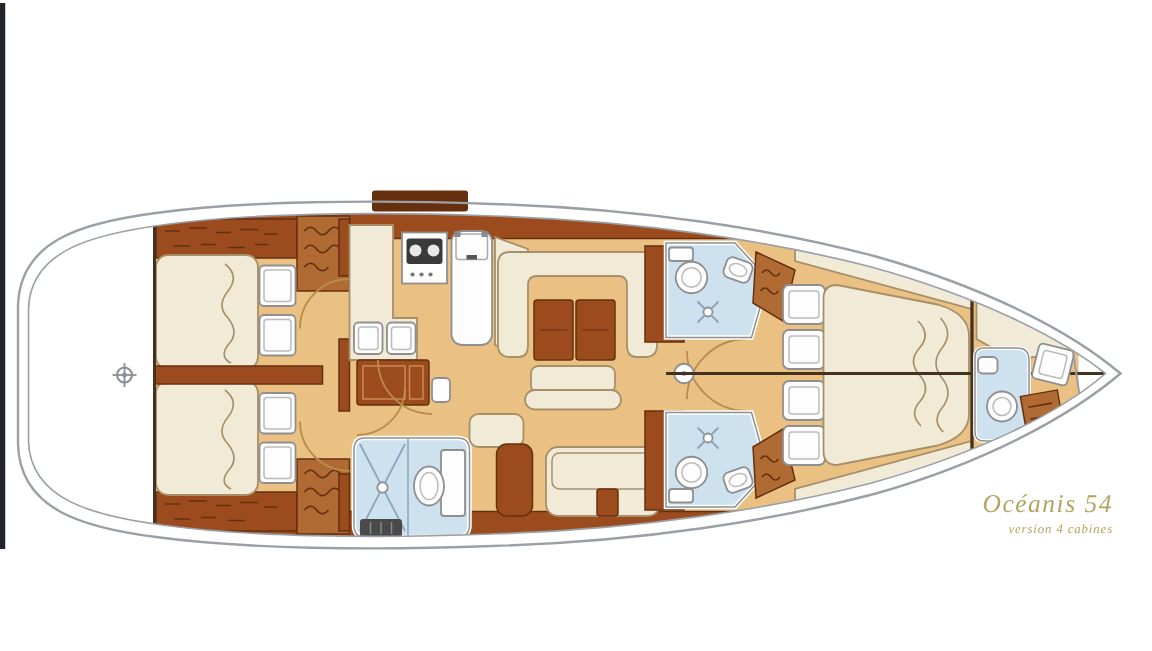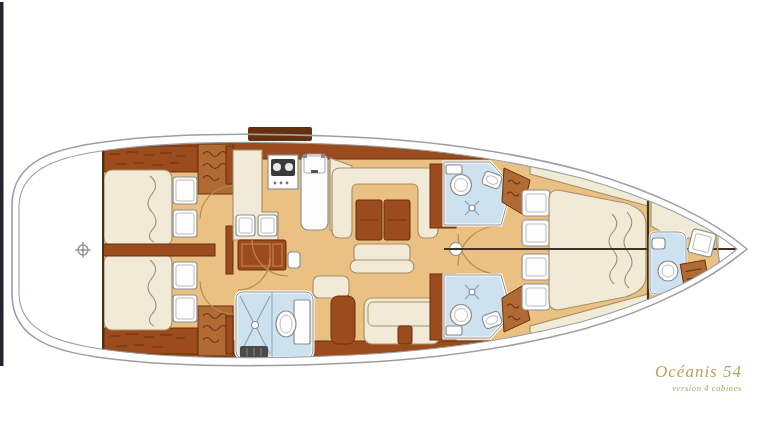--- a/index.html
+++ b/index.html
@@ -18,21 +18,21 @@
   .woodmid{fill:var(--wood_mid);stroke:var(--wood_dark);stroke-width:1;}
   .cream{fill:var(--upholstery_cream);stroke:var(--cream_stroke);stroke-width:1.2;}
   .blue{fill:var(--bathroom_blue);}
   .fix{fill:var(--fixture_white);stroke:var(--fixture_stroke);stroke-width:1.2;}
   .arc{fill:none;stroke:#b98c4a;stroke-width:1.2;}
   .hullline{fill:none;stroke:var(--hull_gray);}
   .dash{stroke:var(--wood_dark);stroke-width:1.1;fill:none;}
   .wave{fill:none;stroke:var(--cream_stroke);stroke-width:1.1;}
   .xline{stroke:var(--blue_stroke);stroke-width:1.2;fill:none;}
   #brand{position:absolute;left:500px;top:326px;width:242px;text-align:right;
-         color:var(--title_gold);line-height:1;margin-top:36px;}
+         color:var(--title_gold);line-height:1;}
   #brand .model{font:italic 17px "Liberation Serif",serif;letter-spacing:1px;}
   #brand .version{font:italic 8.5px "Liberation Serif",serif;letter-spacing:.6px;margin-top:1px;}
 </style>
 </head>
 <body>
 
 <div id="stage">
 <svg width="768" height="434" viewBox="0 0 768 434">
   <defs>
     <clipPath id="hullClip">

